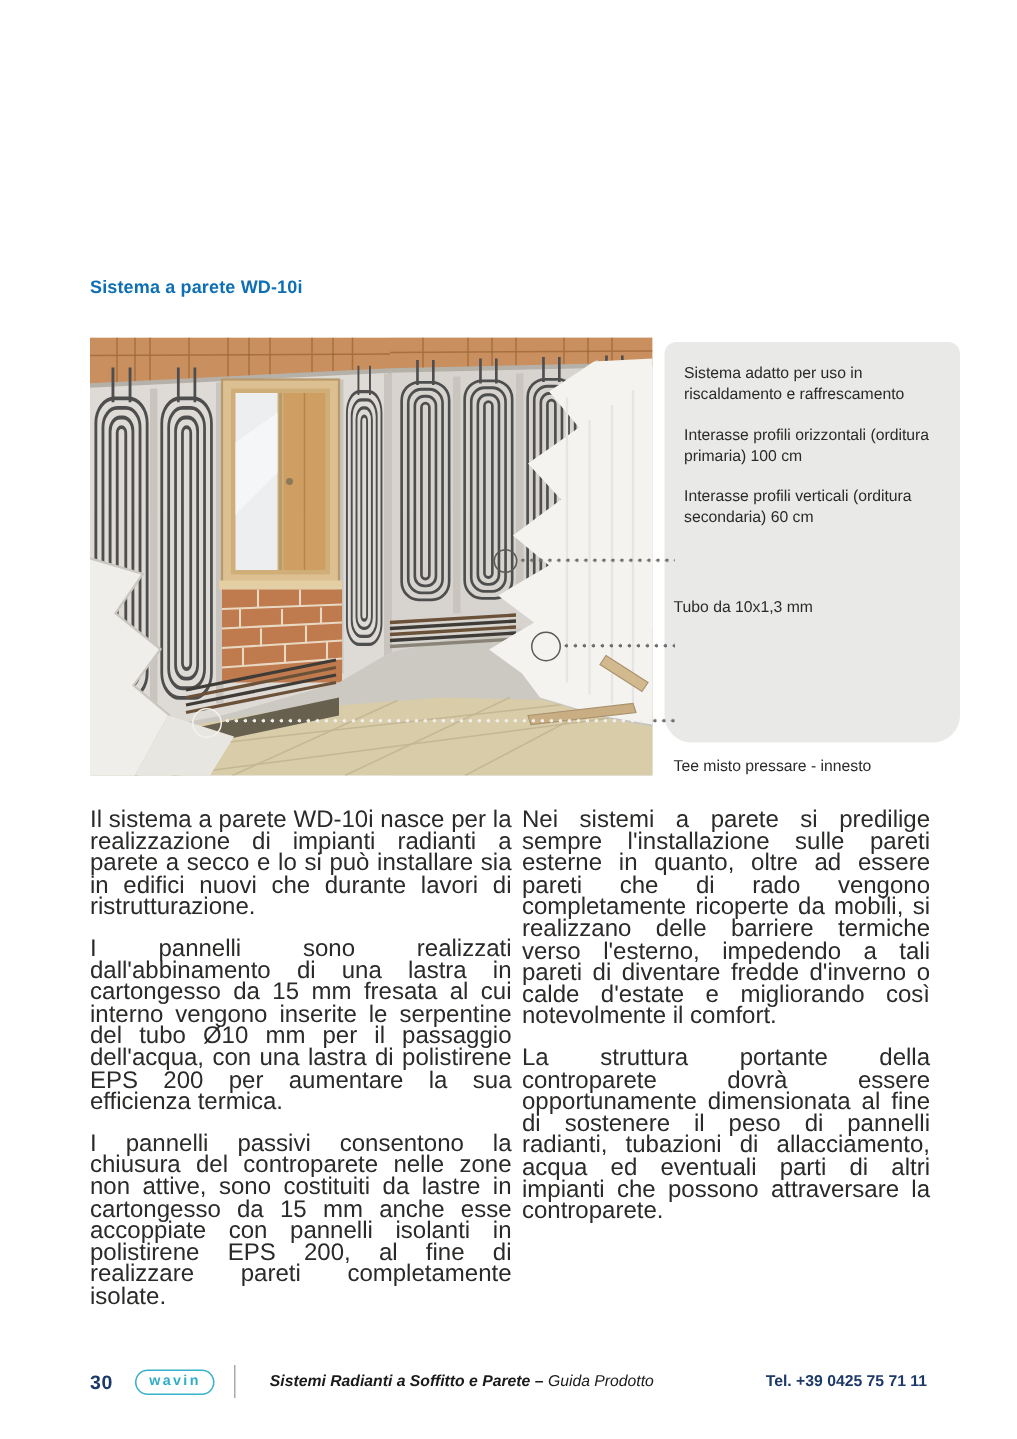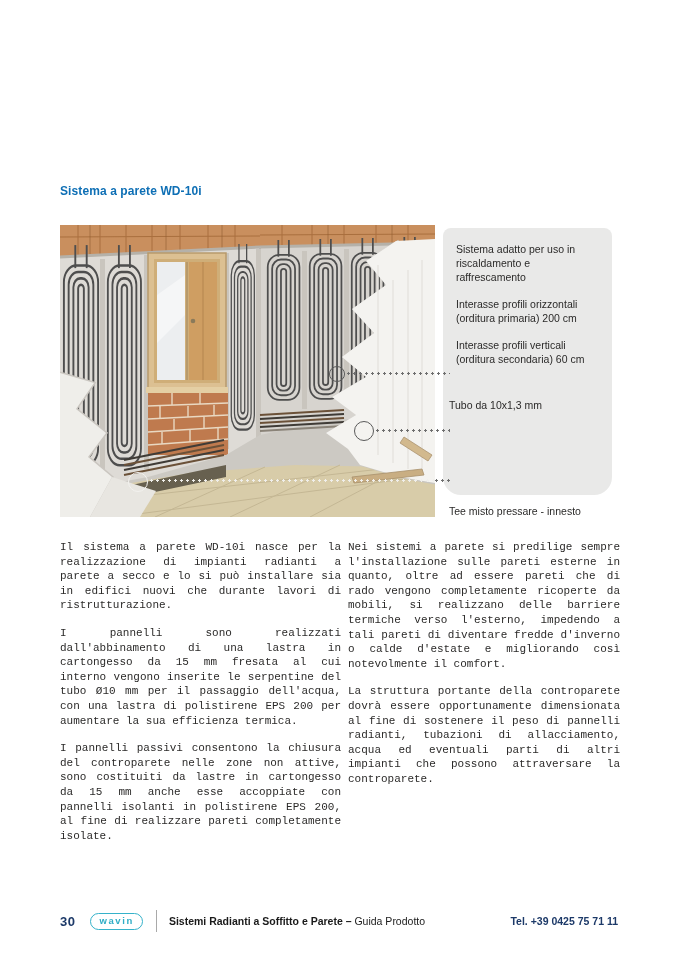--- a/index.html
+++ b/index.html
@@ -10,58 +10,57 @@
     overflow:hidden; margin:0 auto;
   }
   .section-title {
     position:absolute; left:60px; top:184px;
     font-size:12px; font-weight:bold; color:#0e6fb5; letter-spacing:0.1px;
   }
   
   .figure { position:absolute; left:60px; top:225px; width:552px; height:292px; }
   .figure svg { position:absolute; left:0; top:0; display:block; }
   .info-box {
-    position:absolute; left:383px; top:3px; width:169px; height:267px;
+    position:absolute; left:383px; top:3px; width:197px; height:267px;
     background:#e9e9e8; border-radius:8px 8px 18px 18px;
     padding:14px 12px 0 13px;
   }
   .info-box p { font-size:10.5px; line-height:14px; margin-bottom:13px; color:#2b2a29; }
   .callout-label {
     position:absolute; left:389px; font-size:10.5px; line-height:14px;
     color:#2b2a29; width:152px;margin-top:30px;
   }
   .dots, .dots-light { position:absolute; height:3px;
     background-repeat:repeat-x; background-size:6px 3px; }
   .dots { background-image:radial-gradient(circle at 1.5px 1.5px, #6e6e6e 1.1px, transparent 1.3px); }
   .dots-light { background-image:radial-gradient(circle at 1.5px 1.5px, #f0efec 1.1px, transparent 1.3px); }
   .marker { position:absolute; border-radius:50%; background:transparent; }
   .marker.dark { border:1.5px solid #5a5a5a; }
   .marker.light { border:1.5px solid #f3f2ef; }
   
   .body-cols { position:absolute; left:60px; top:540px; width:560px; display:flex; gap:7px; }
   .col-left { width:281px; }
   .col-right { width:272px; }
   .body-cols p {
-    font-size:11px; line-height:14.6px; text-align:justify; margin-bottom:13px;
+    font-size:16px; line-height:14.6px; text-align:justify; margin-bottom:13px;
     color:#2b2a29;
-    font-family:Liberation Mono, monospace;
   }
   
   .footer {
     position:absolute; left:60px; top:910px; width:558px;
     display:flex; align-items:center;justify-content:flex-end;
   }
   .page-num { font-size:13px; font-weight:bold; color:#1c3968; letter-spacing:0.5px; }
   .logo {
     margin-left:15px; border:1.5px solid #35b2ca; border-radius:10px;
     padding:1px 8px 2px 8px; color:#2fadc6; font-size:9.5px; font-weight:bold;
     letter-spacing:1.6px; line-height:12px;
   }
   .footer-divider { margin-left:13px; width:1px; height:22px; background:#a9a9a9; }
-  .doc-title { margin-left:12px; font-size:10.5px; color:#1a1a1a; }
+  .doc-title { margin-left:23px; font-size:10.5px; color:#1a1a1a;font-style:italic; }
   .doc-title .b { font-weight:bold; }
   .phone { margin-left:auto; font-size:10.5px; font-weight:bold; color:#1c3968; }
 </style>
 </head>
 <body>
 
 <div class="page">
 
   <div class="section-title">Sistema a parete WD-10i</div>
 
@@ -202,21 +201,21 @@
       <polygon points="344,212 372,230 368,236 340,218" fill="#d2b98e" stroke="#ab9370" stroke-width="0.8"></polygon>
       <polygon points="292,252 362,244 364,250 294,258" fill="#c9ae83" stroke="#a8916c" stroke-width="0.8"></polygon>
 
       <polyline points="0,148 34,158 16,184 46,208 28,232 52,252 30,292" fill="none" stroke="#cac6c0" stroke-width="3"></polyline>
       <polygon points="0,148 34,158 16,184 46,208 28,232 52,252 30,292 0,292" fill="#efeeea"></polygon>
       <polygon points="30,292 52,252 96,266 80,292" fill="#e8e6e1"></polygon>
     </svg>
 
     <div class="info-box">
       <p>Sistema adatto per uso in riscaldamento e raffrescamento</p>
-      <p>Interasse profili orizzontali (orditura primaria) 200 cm</p>
+      <p>Interasse profili orizzontali (orditura primaria) 100 cm</p>
       <p>Interasse profili verticali (orditura secondaria) 60 cm</p>
     </div>
 
     <div class="marker dark" style="left:269px; top:141px; width:16px; height:16px;"></div>
     <div class="marker dark" style="left:294px; top:196px; width:20px; height:20px;"></div>
     <div class="marker light" style="left:68px;  top:247px; width:20px; height:20px;"></div>
 
     <div class="dots" style="left:287px; top:147px; width:103px;"></div>
     <div class="dots" style="left:316px; top:204px; width:74px;"></div>
     <div class="dots-light" style="left:90px;  top:254px; width:285px;"></div>

